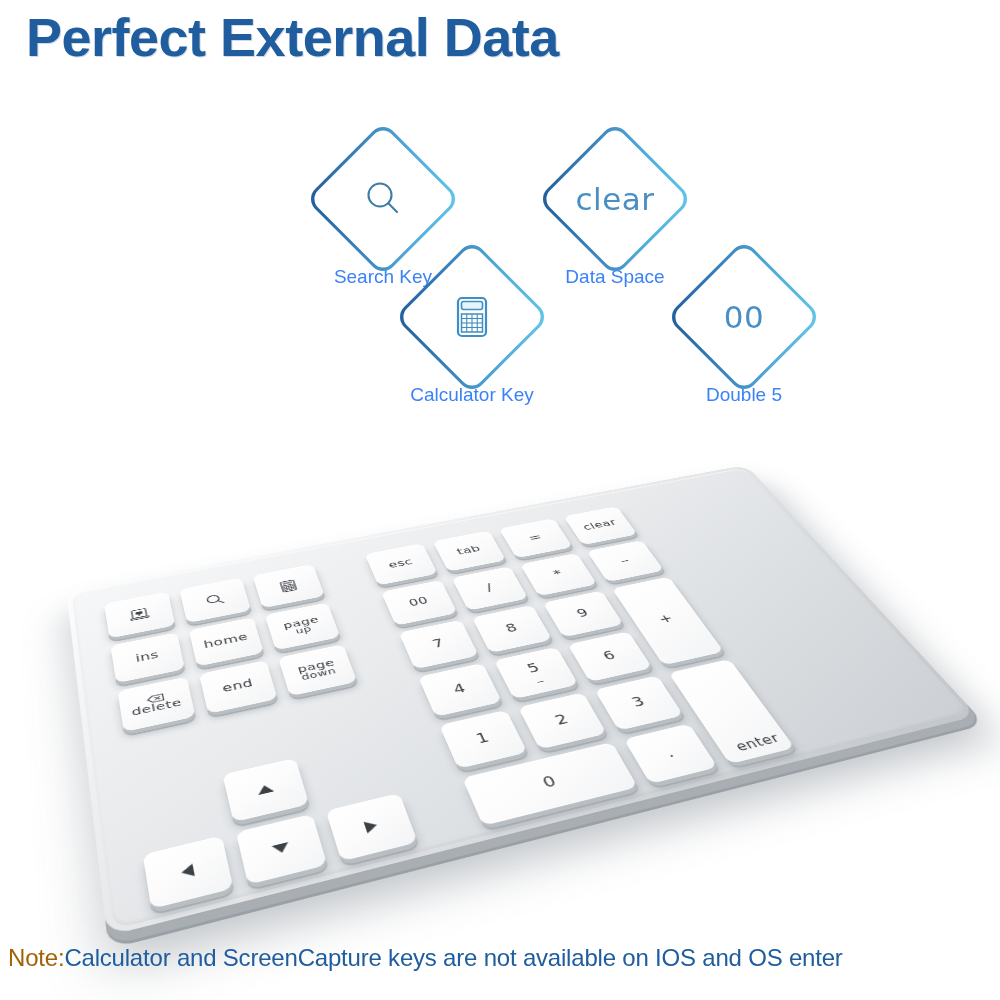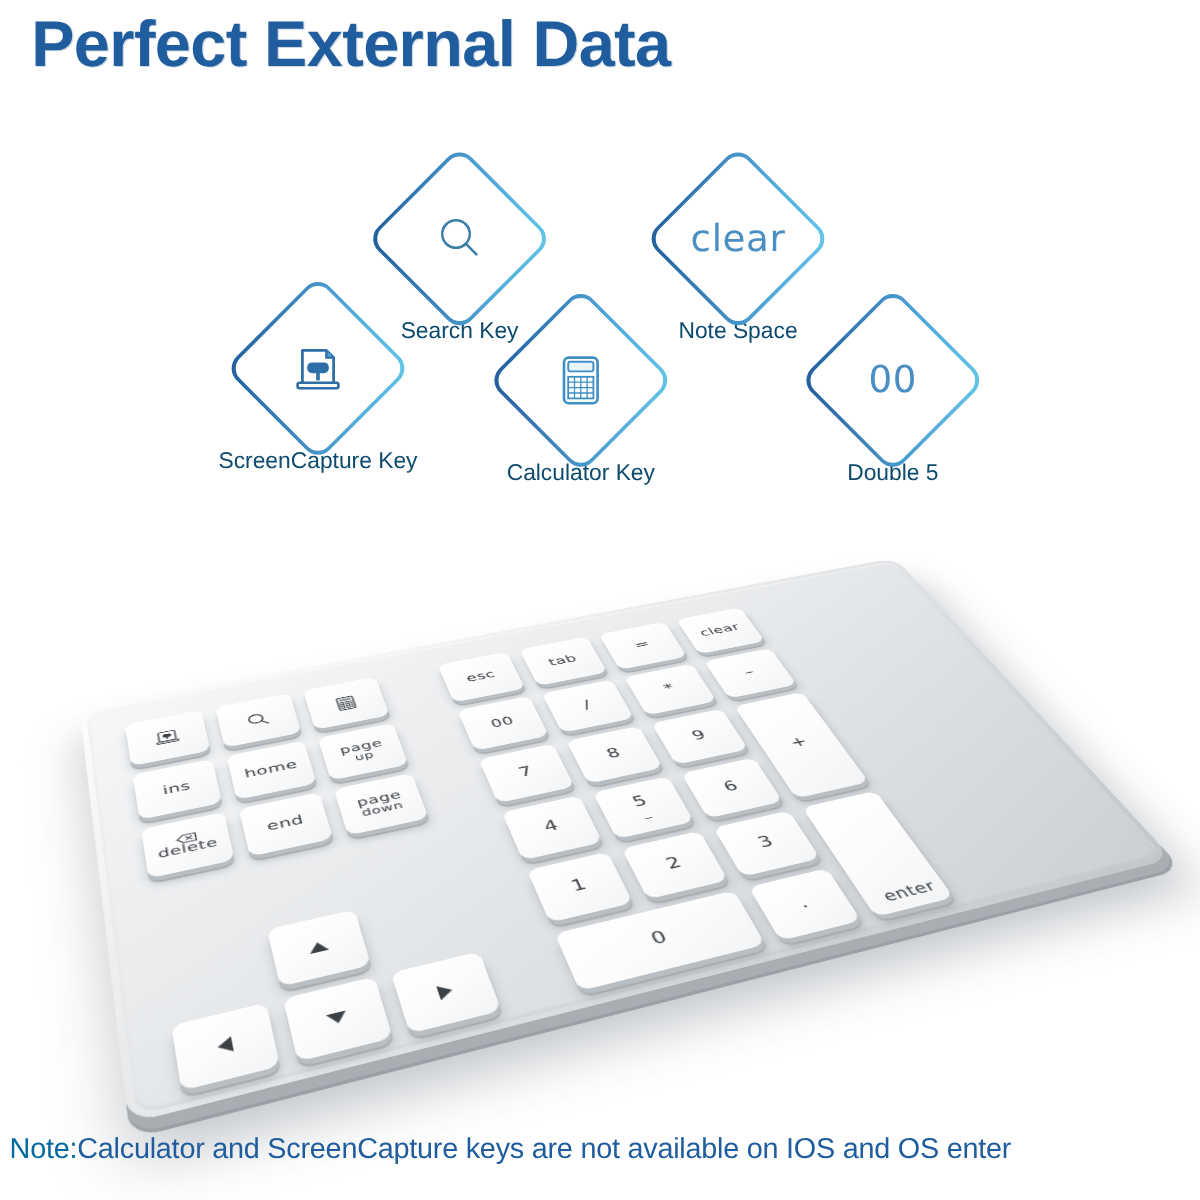--- a/index.html
+++ b/index.html
@@ -41,36 +41,36 @@
     display:flex;align-items:center;justify-content:center;
   }
   .diamond-content{
     transform:rotate(-45deg);
     display:flex;align-items:center;justify-content:center;
     width:100%;height:100%;
   }
   .dlabel{
     margin-top:12px;
     font-size:19px;
-    color:#0c4a6e;
+    color:#3b82f6;
     white-space:nowrap;
     font-weight:400;
   }
   .dtext{
     font-size:31px;
     color:#4A8FC4;
     letter-spacing:0.5px;
     font-family:"DejaVu Sans",sans-serif;
   }
 
   
   #f-search{left:308px;top:14px;width:150px;}
   #f-backspace{left:540px;top:14px;width:150px;}
   #f-screencapture{left:182px;top:122px;width:166px;}
-  #f-calculator{left:409px;top:132px;width:150px;}
+  #f-calculator{left:397px;top:132px;width:150px;}
   #f-double0{left:669px;top:132px;width:150px;}
 
   
   .keyboard-stage{
     position:absolute;left:0;top:405px;width:1000px;height:520px;
   }
   .kb{
     position:absolute;left:95px;top:10px;
     width:800px;height:470px;
     transform:perspective(1250px) rotateX(50deg) rotateZ(-18.5deg);
@@ -133,21 +133,21 @@
   }
 
   
   .note{
     position:absolute;left:8px;top:944px;
     font-size:24px;
     color:#205D9E;
     white-space:nowrap;
     letter-spacing:-0.2px;
   }
-  .note .red{color:#0369a1;}
+  .note .red{color:#a16207;}
 </style>
 </head>
 <body>
 
 <div class="page">
 
   <div class="title">Perfect External Data</div>
 
   <div class="features">
 
@@ -166,39 +166,23 @@
     </div>
 
     <div class="feature" id="f-backspace">
       <div class="diamond">
         <div class="diamond-inner">
           <div class="diamond-content">
             <span class="dtext">clear</span>
           </div>
         </div>
       </div>
-      <div class="dlabel">Note Space</div>
-    </div>
-
-    <div class="feature" id="f-screencapture">
-      <div class="diamond">
-        <div class="diamond-inner">
-          <div class="diamond-content">
-            <svg width="52" height="52" viewBox="0 0 52 52">
-              <path d="M13 11 h20 l6 6 v22 h-26 z" fill="#fff" stroke="#2E6FA8" stroke-width="2.3" stroke-linejoin="round"></path>
-              <path d="M33 11 v6 h6" fill="#4FA3D8" stroke="#2E6FA8" stroke-width="2"></path>
-              <rect x="17" y="21" width="18" height="9" rx="4" fill="#2E6FA8"></rect>
-              <rect x="24.5" y="29" width="3" height="7" fill="#2E6FA8"></rect>
-              <rect x="9" y="38" width="34" height="4.5" rx="1.6" fill="#fff" stroke="#2E6FA8" stroke-width="2.2"></rect>
-            </svg>
-          </div>
-        </div>
-      </div>
-      <div class="dlabel">ScreenCapture Key</div>
-    </div>
+      <div class="dlabel">Data Space</div>
+    </div>
+
 
     <div class="feature" id="f-calculator">
       <div class="diamond">
         <div class="diamond-inner">
           <div class="diamond-content">
             <svg width="50" height="52" viewBox="0 0 50 52">
               <rect x="11" y="7" width="28" height="38" rx="4" fill="#fff" stroke="#3E8FC4" stroke-width="2.2"></rect>
               <rect x="14.5" y="10.5" width="21" height="8" rx="2" fill="#E8F4FB" stroke="#3E8FC4" stroke-width="1.6"></rect>
               <rect x="14.5" y="23" width="21" height="18" fill="none" stroke="#3E8FC4" stroke-width="1.5"></rect>
               <line x1="19.75" y1="23" x2="19.75" y2="41" stroke="#3E8FC4" stroke-width="1.1"></line>

